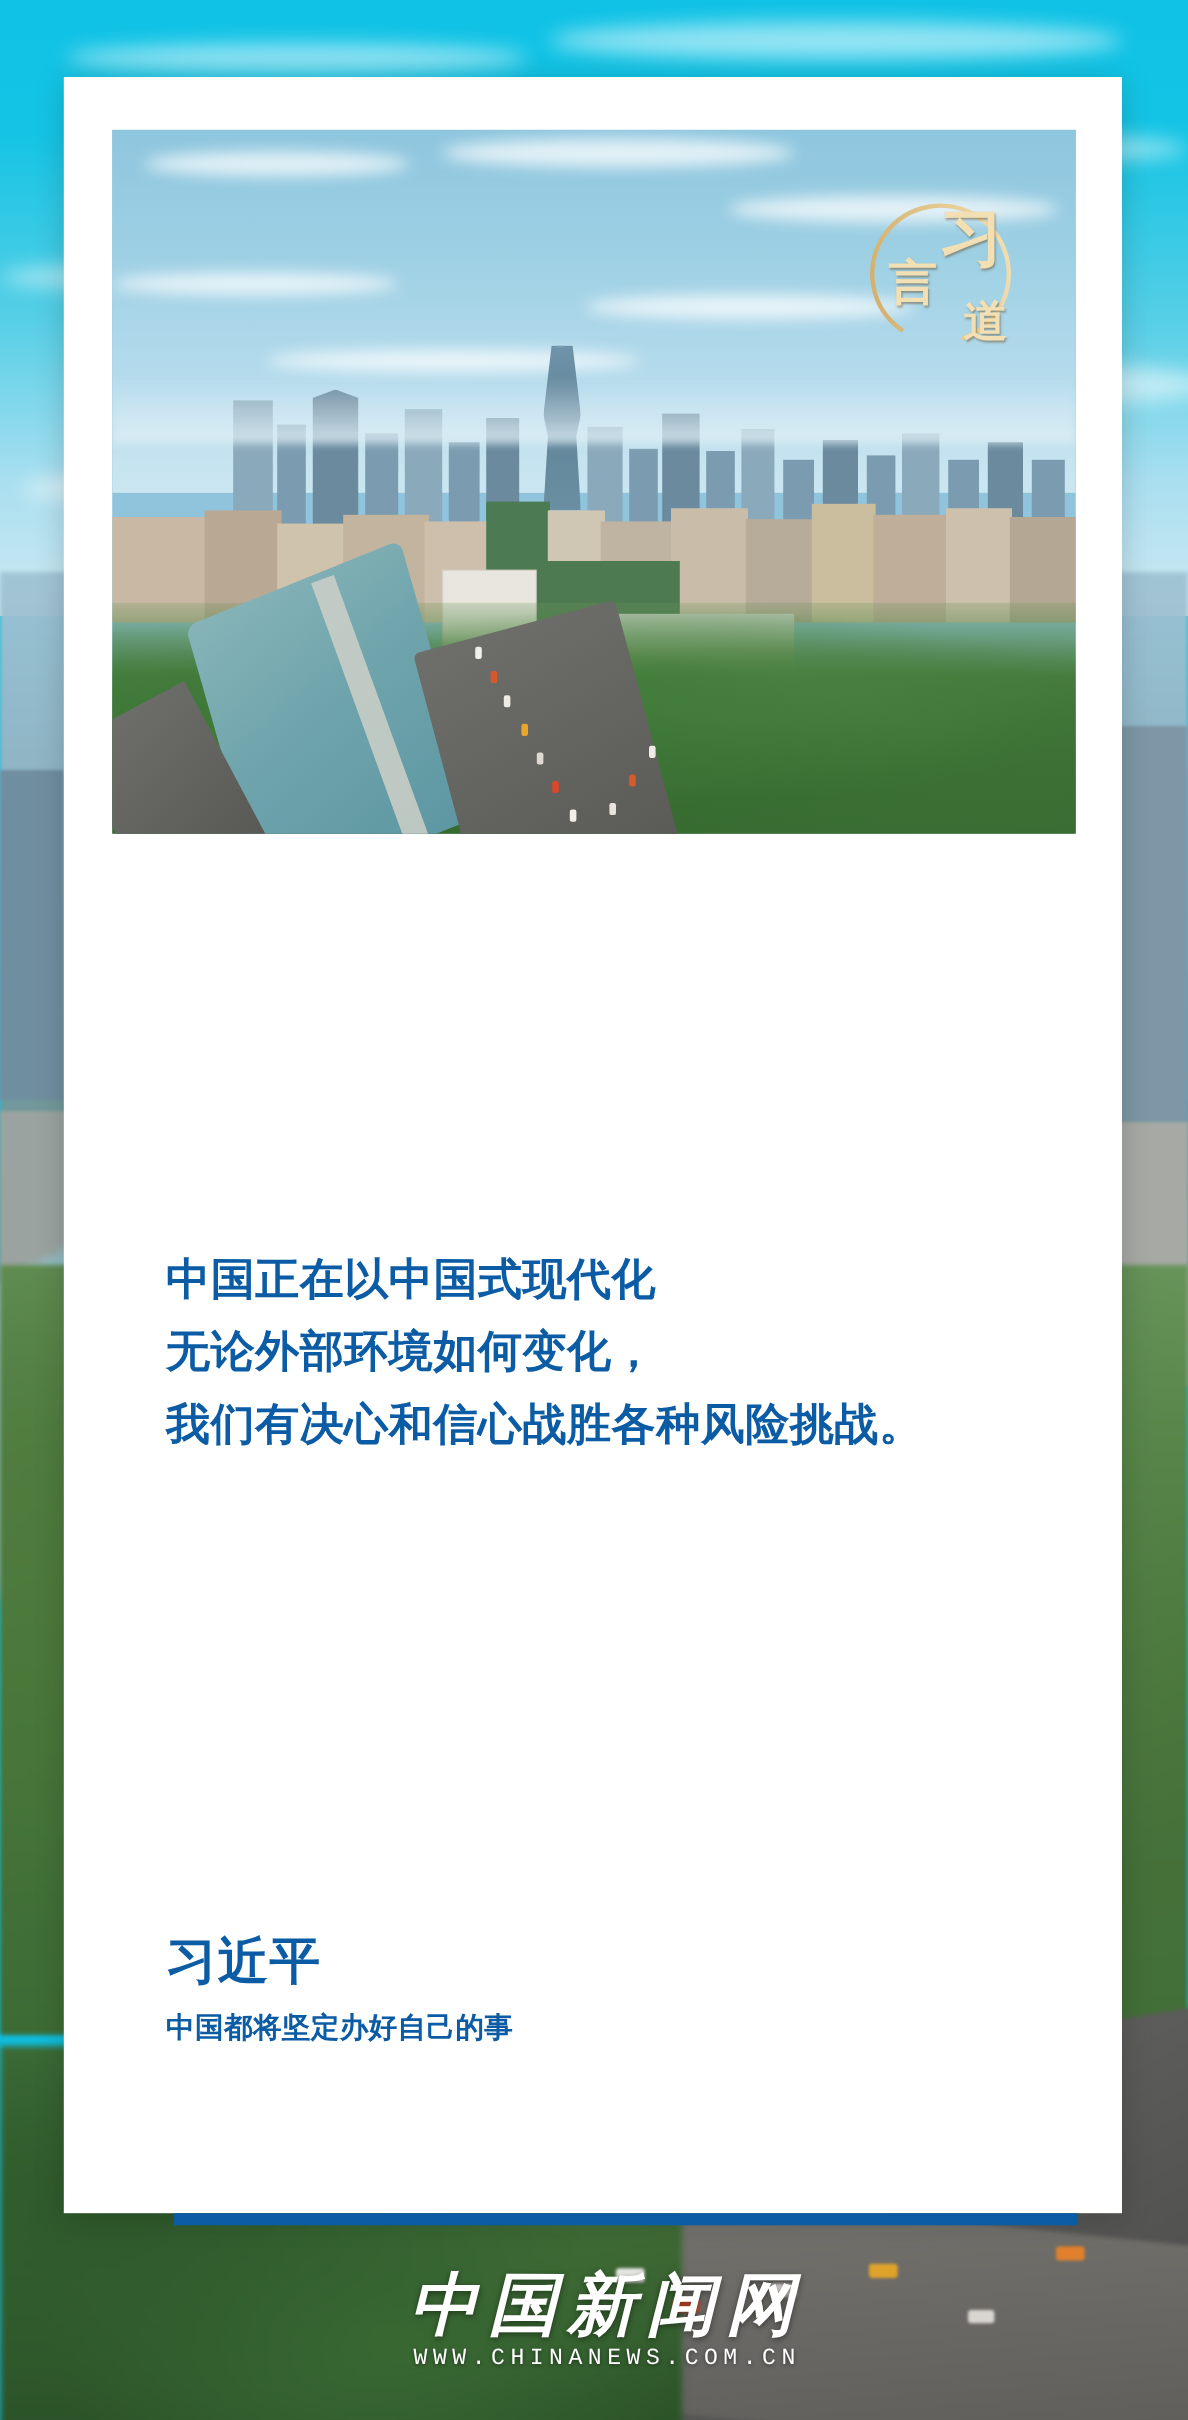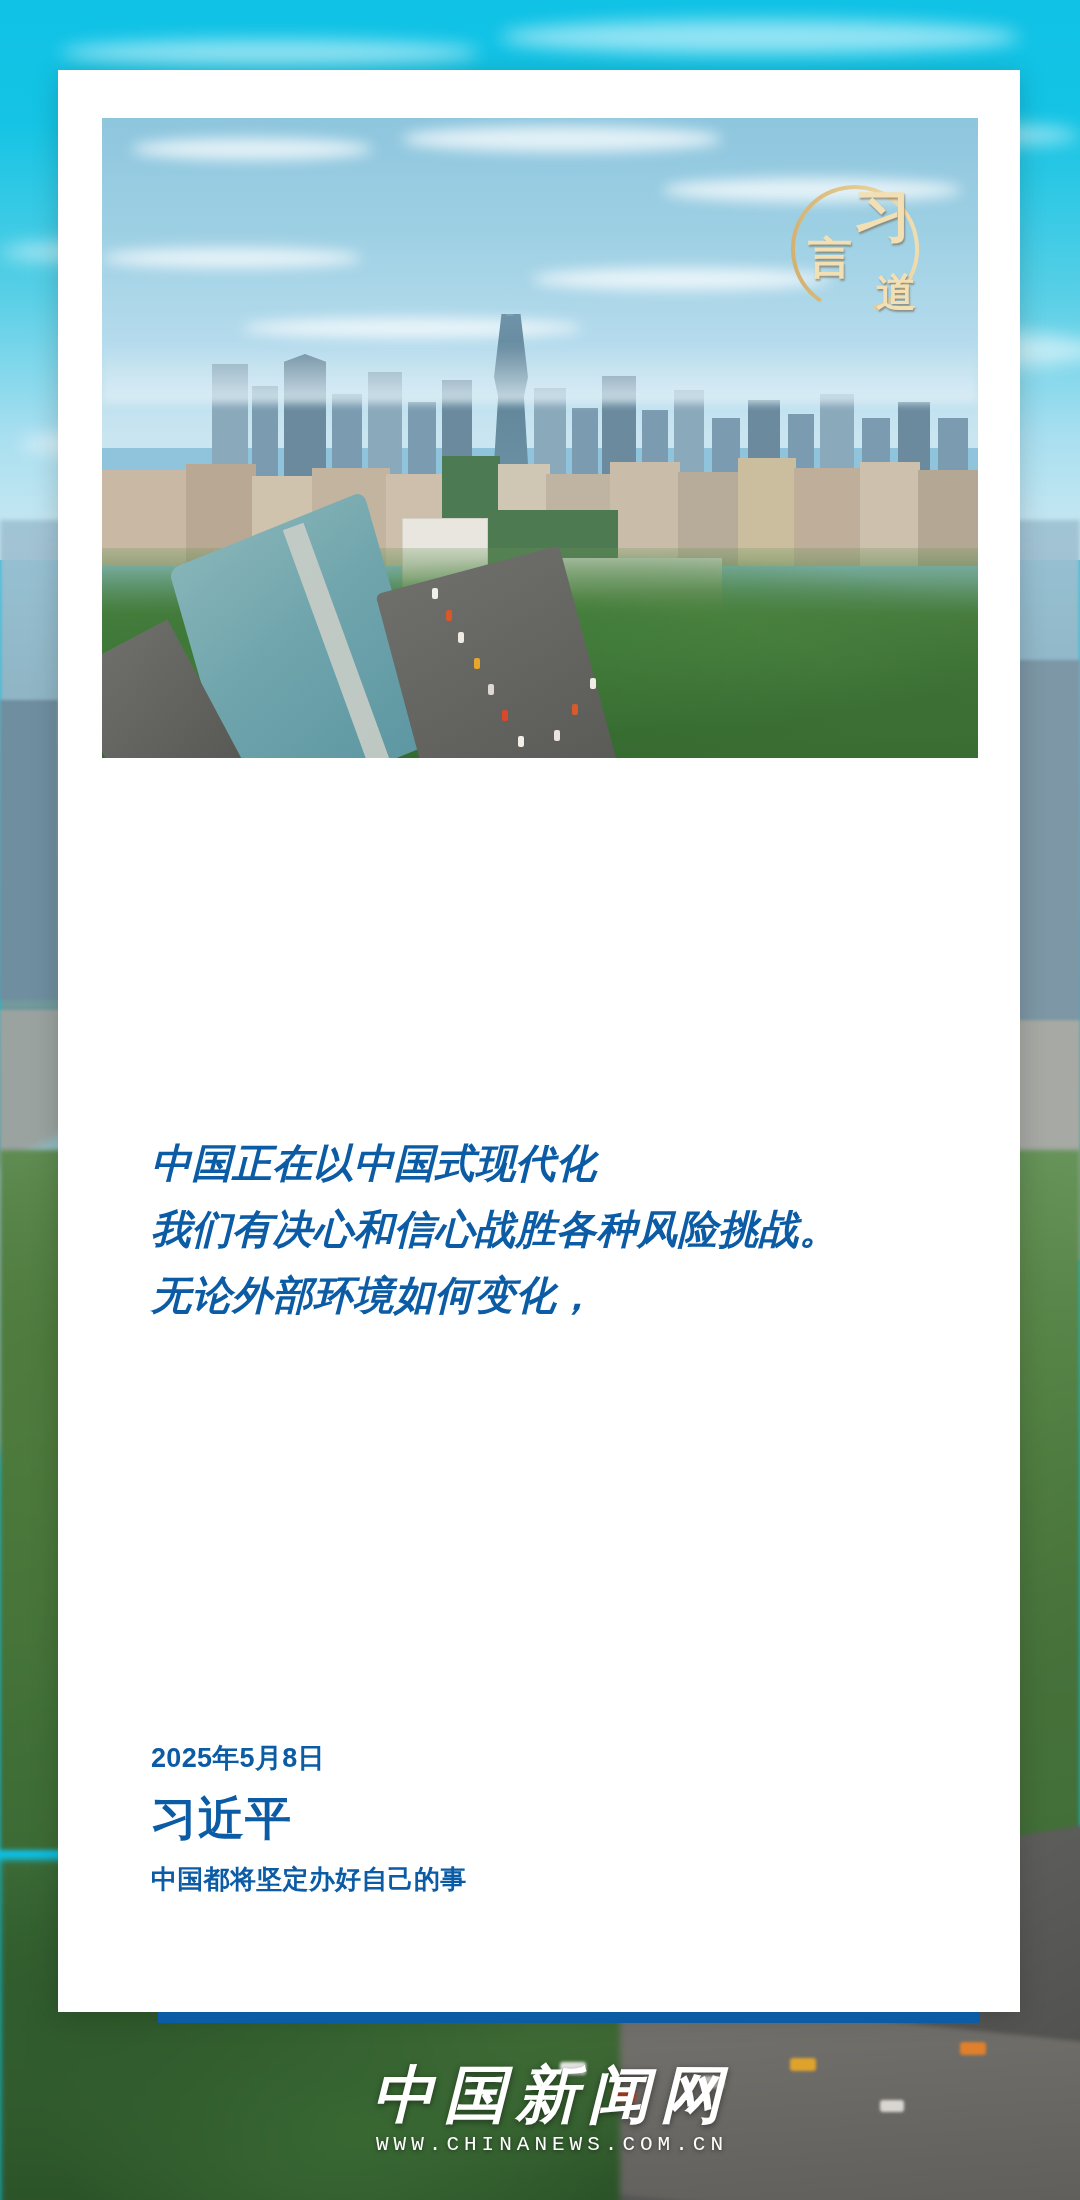--- a/index.html
+++ b/index.html
@@ -141,21 +141,21 @@
   .seal-yan { left:28px;   top:62px;  font-size:44px; }
   .seal-dao { right:14px;  bottom:12px; font-size:40px; }
 
   
   .quote {
     position:absolute; left:93px; top:1060px; width:880px;
     color:#0b5ca5; font-weight:700; font-size:40px; line-height:66px;
     letter-spacing:.5px;
     font-family:"Liberation Sans","DejaVu Sans",sans-serif;
   }
-  .quote p { white-space:nowrap;font-style:italic; }
+  .quote p { white-space:nowrap; }
 
   
   .attr { position:absolute; left:93px; top:1670px; color:#0b5ca5; }
   .attr-date { font-size:27px; font-weight:700; letter-spacing:.3px; }
   .attr-name { font-size:46px; font-weight:700; margin-top:12px; letter-spacing:1px; }
   .attr-ctx  { font-size:26px; font-weight:700; margin-top:12px; letter-spacing:.3px; }
 
   .rule {
     position:absolute; left:100px; top:1942px; width:822px; height:11px;
     background:#0b5ca5;
@@ -294,26 +294,25 @@
         <circle cx="75" cy="75" r="62" fill="none" stroke="url(#gold)" stroke-width="4" stroke-dasharray="330 60" stroke-linecap="round" transform="rotate(125 75 75)"></circle>
       </svg>
       <span class="seal-char seal-xi">习</span>
       <span class="seal-char seal-yan">言</span>
       <span class="seal-char seal-dao">道</span>
     </div>
   </div>
 
   <div class="quote">
     <p>中国正在以中国式现代化</p>
+    <p>无论外部环境如何变化，</p>
     <p>我们有决心和信心战胜各种风险挑战。</p>
-    <p>无论外部环境如何变化，</p>
   </div>
 
   <div class="attr">
-    <div class="attr-date">2025年5月8日</div>
     <div class="attr-name">习近平</div>
     <div class="attr-ctx">中国都将坚定办好自己的事</div>
   </div>
 
   <div class="rule"></div>
 </div>
 
 <div class="logo">
   <div class="logo-cn">中国新闻网</div>
   <div class="logo-url">WWW.CHINANEWS.COM.CN</div>

